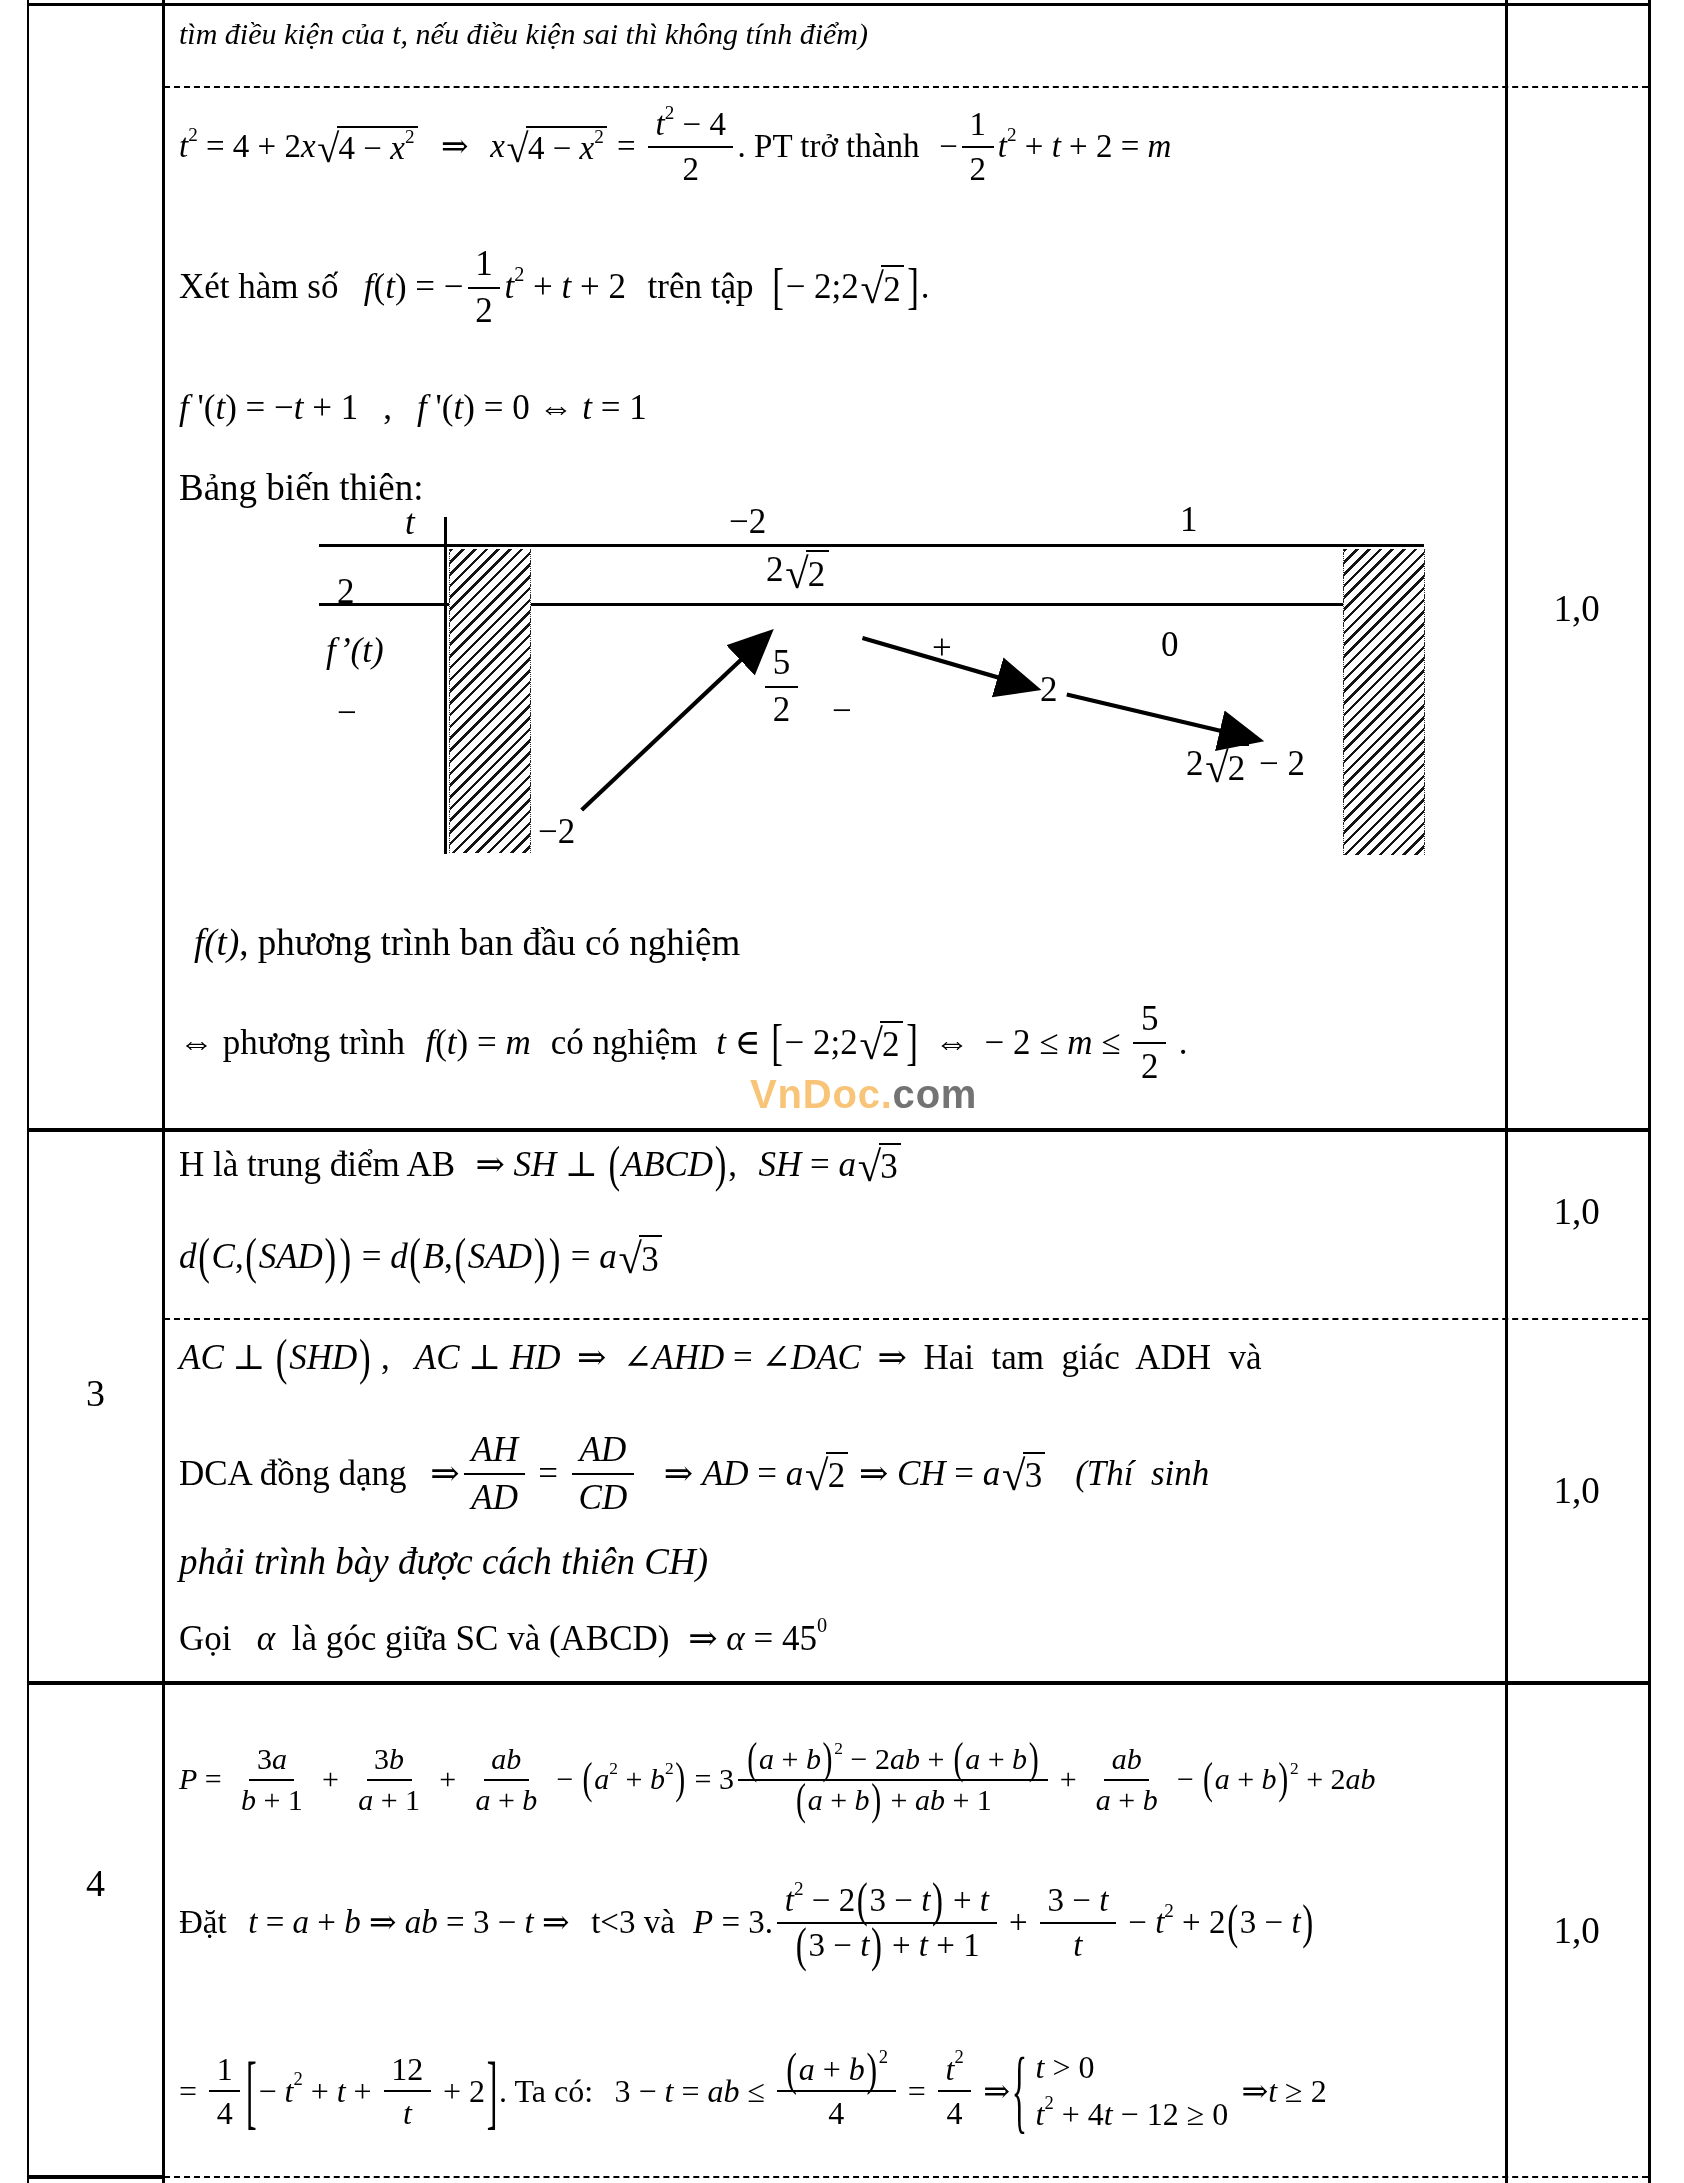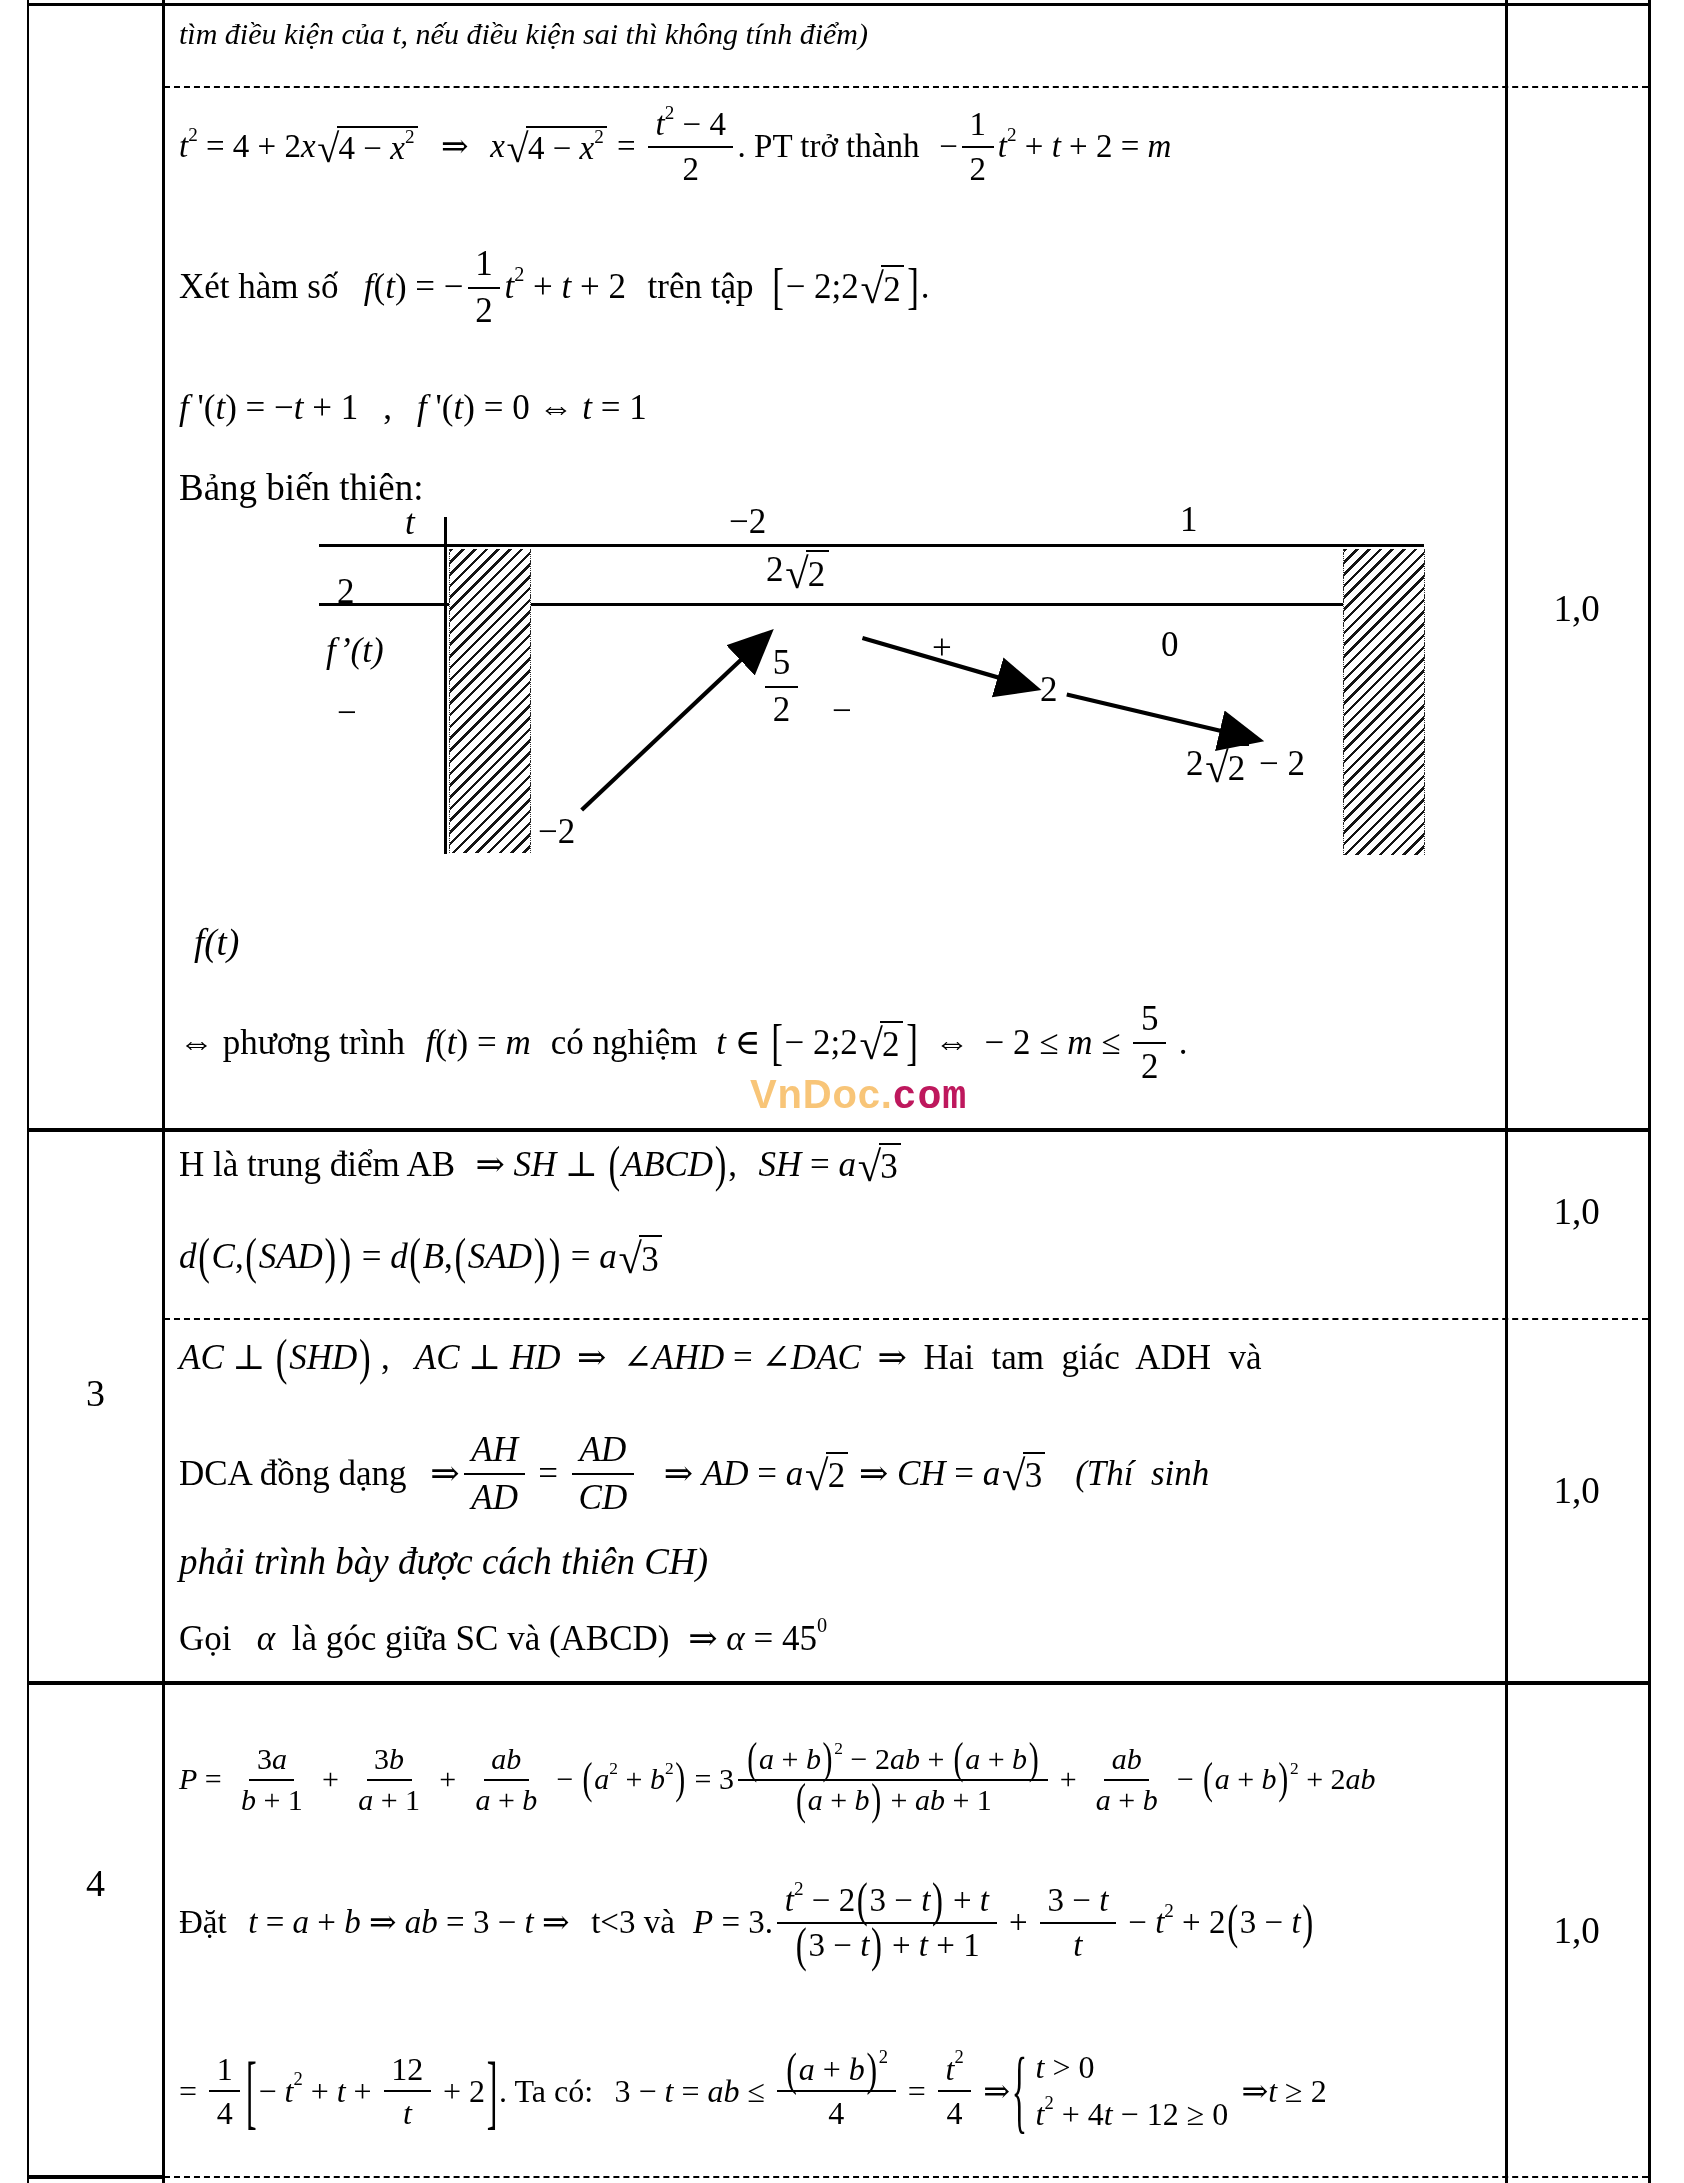--- a/index.html
+++ b/index.html
@@ -50,25 +50,25 @@
 <div class="pts" style="top:587px;">1,0</div>
 <div class="pts" style="top:1190px;">1,0</div>
 <div class="pts" style="top:1469px;">1,0</div>
 <div class="pts" style="top:1909px;">1,0</div>
 
 <div class="mline" style="left:179px;top:6.6px;height:55px;font-size:30px;"><span class="mi">tìm điều kiện của t, nếu điều kiện sai thì không tính điểm)</span></div>
 <div class="mline" style="left:179px;top:98px;height:98px;font-size:33px;"><span class="mi">t</span><span class="sup">2</span><span> = 4 + 2</span><span class="mi">x</span><span class="sqrt"><span class="rad">√</span><span class="rc"><span>4 − </span><span class="mi">x</span><span class="sup">2</span></span></span><span style="display: inline-block; width: 21.6px;"></span><span>⇒</span><span style="display: inline-block; width: 21.6px;"></span><span class="mi">x</span><span class="sqrt"><span class="rad">√</span><span class="rc"><span>4 − </span><span class="mi">x</span><span class="sup">2</span></span></span><span> = </span><span class="frac"><span class="fn"><span class="mi">t</span><span class="sup">2</span><span> − 4</span></span><span class="fd">2</span></span><span>. PT trở thành </span><span style="display: inline-block; width: 11.6px;"></span><span>−</span><span class="frac"><span class="fn">1</span><span class="fd">2</span></span><span class="mi">t</span><span class="sup">2</span><span> + </span><span class="mi">t</span><span> + 2 = </span><span class="mi">m</span></div>
 <div class="mline" style="left:179px;top:241px;height:93px;font-size:35px;"><span>Xét hàm số </span><span style="display: inline-block; width: 16.6px;"></span><span class="mi">f</span><span>(</span><span class="mi">t</span><span>) = −</span><span class="frac"><span class="fn">1</span><span class="fd">2</span></span><span class="mi">t</span><span class="sup">2</span><span> + </span><span class="mi">t</span><span> + 2</span><span style="display: inline-block; width: 21.6px;"></span><span>trên tập </span><span style="display: inline-block; width: 8.3px;"></span><span class="big">[</span><span>− 2;2</span><span class="sqrt"><span class="rad">√</span><span class="rc">2</span></span><span class="big">]</span><span>.</span></div>
 <div class="mline" style="left:179px;top:384px;height:48px;font-size:35px;"><span class="mi">f</span><span> '(</span><span class="mi">t</span><span>) = −</span><span class="mi">t</span><span> + 1</span><span style="display: inline-block; width: 25px;"></span><span>,</span><span style="display: inline-block; width: 25px;"></span><span class="mi">f</span><span> '(</span><span class="mi">t</span><span>) = 0 ⇔ </span><span class="mi">t</span><span> = 1</span></div>
 <div class="mline" style="left:179px;top:467px;height:43px;font-size:37px;"><span>Bảng biến thiên:</span></div>
-<div class="mline" style="left:179px;top:919px;height:48px;font-size:37px;"><span style="display: inline-block; width: 15px;"></span><span class="mi">f(t)</span></div>
+<div class="mline" style="left:179px;top:919px;height:48px;font-size:37px;"><span style="display: inline-block; width: 15px;"></span><span class="mi">f(t)</span><span>, phương trình ban đầu có nghiệm</span></div>
 <div class="mline" style="left:179px;top:994px;height:98px;font-size:35px;"><span>⇔ phương trình </span><span style="display: inline-block; width: 11.6px;"></span><span class="mi">f</span><span>(</span><span class="mi">t</span><span>) = </span><span class="mi">m</span><span style="display: inline-block; width: 20px;"></span><span>có nghiệm </span><span style="display: inline-block; width: 10px;"></span><span class="mi">t</span><span> ∈ </span><span class="big">[</span><span>− 2;2</span><span class="sqrt"><span class="rad">√</span><span class="rc">2</span></span><span class="big">]</span><span style="display: inline-block; width: 15px;"></span><span>⇔</span><span style="display: inline-block; width: 15px;"></span><span>− 2 ≤ </span><span class="mi">m</span><span> ≤ </span><span class="frac"><span class="fn">5</span><span class="fd">2</span></span><span> .</span></div>
 
 <div id="watermark" style="left:750px;top:1072px;">
-  <span style="color: rgb(248, 197, 120);">VnDoc.</span><span style="color: #be185d; font-family: Liberation Mono, monospace;">com</span>
+  <span style="color: rgb(248, 197, 120);">VnDoc.</span><span style="color: #737373;">com</span>
 </div>
 
 <div id="bbt-layer" style="position:absolute;left:0;top:0;width:1685px;height:2183px;">
     <div class="bline" style="left: 319px; top: 544px; width: 1105px; height: 3.3px;"></div>
     <div class="bline" style="left: 319px; top: 603px; width: 1105px; height: 3.3px;"></div>
     <div class="bline" style="left: 444px; top: 517px; width: 2.5px; height: 337px;"></div>
     <div class="hatch" style="left: 449px; top: 549px; width: 80px; height: 304px;"></div>
     <div class="hatch" style="left: 1343px; top: 549px; width: 80px; height: 306px;"></div>
     <div class="blabel" style="left: 405px; top: 503px;"><span class="mi">t</span></div>
     <div class="blabel" style="left: 729px; top: 502px;"><span>−2</span></div>

